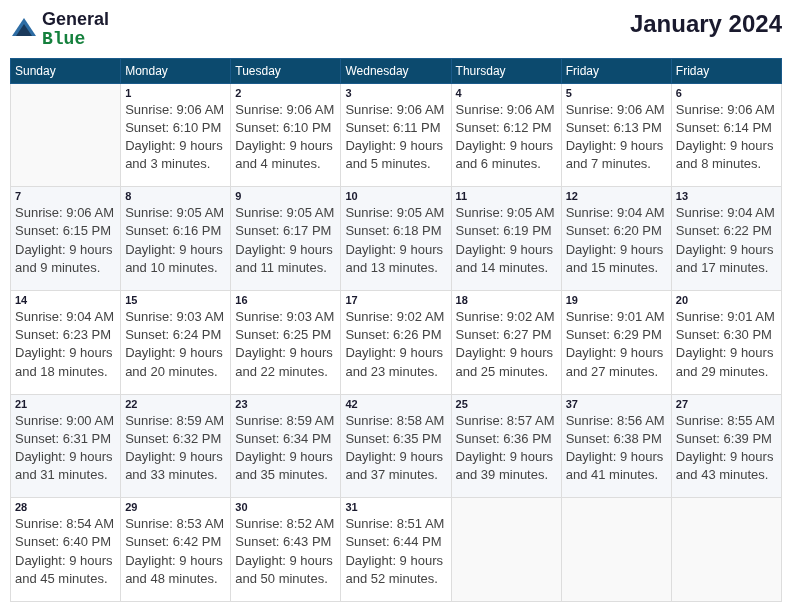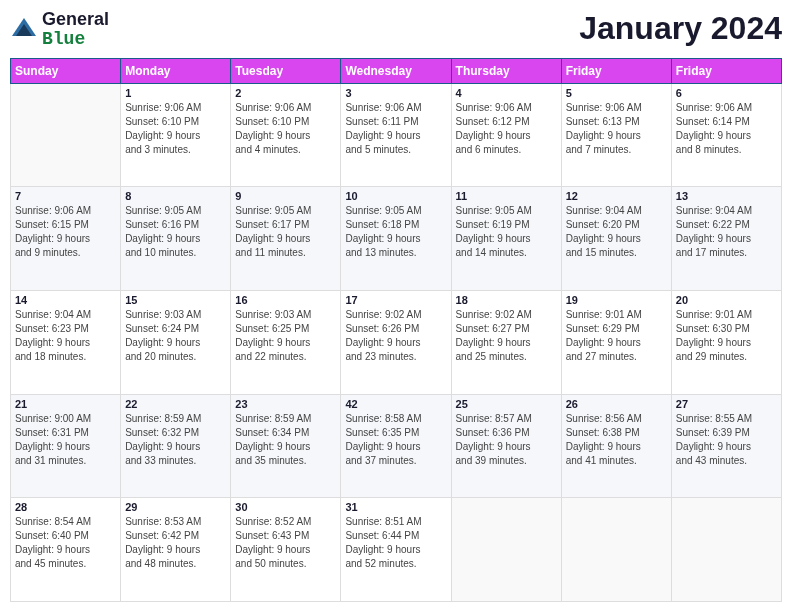--- a/index.html
+++ b/index.html
@@ -35,40 +35,40 @@
       line-height: 1.1;
     }
     .logo-icon {
       width: 28px;
       height: 28px;
     }
     .title-block {
       text-align: right;
     }
     .month-title {
-      font-size: 32px;
+      font-size: 24px;
       font-weight: bold;
       color: #1a1a2e;
     }
     .location-title {
       font-size: 14px;
       color: #555;
     }
     .calendar {
       flex: 1;
       border: 1px solid #ccc;
       border-collapse: collapse;
       width: 100%;
       table-layout: fixed;
     }
     .calendar th {
-      background: #d946ef;
+      background: #0c4a6e;
       color: #fff;
       font-size: 12px;
-      font-weight: bold;
+      font-weight: normal;
       padding: 5px 4px;
       text-align: left;
       border: 1px solid #1a5a8a;
     }
     .calendar td {
       border: 1px solid #ddd;
       vertical-align: top;
       padding: 3px 4px;
       font-size: 9.5px;
       color: #333;
@@ -85,21 +85,21 @@
       background: #f0f2f5;
     }
     .day-num {
       font-size: 11px;
       font-weight: bold;
       color: #1a1a2e;
       display: block;
       margin-bottom: 2px;
     }
     .day-info {
-      font-size: 10px;
+      font-size: 13px;
       color: #444;
       line-height: 1.4;
     }
   </style>
 </head>
 <body>
 
 <div class="page">
   <div class="header">
     <div class="logo">
@@ -232,21 +232,21 @@
           </td>
           <td>
             <span class="day-num">42</span>
             <div class="day-info">Sunrise: 8:58 AM<br>Sunset: 6:35 PM<br>Daylight: 9 hours<br>and 37 minutes.</div>
           </td>
           <td>
             <span class="day-num">25</span>
             <div class="day-info">Sunrise: 8:57 AM<br>Sunset: 6:36 PM<br>Daylight: 9 hours<br>and 39 minutes.</div>
           </td>
           <td>
-            <span class="day-num">26</span>
+            <span class="day-num">37</span>
             <div class="day-info">Sunrise: 8:56 AM<br>Sunset: 6:38 PM<br>Daylight: 9 hours<br>and 41 minutes.</div>
           </td>
           <td>
             <span class="day-num">27</span>
             <div class="day-info">Sunrise: 8:55 AM<br>Sunset: 6:39 PM<br>Daylight: 9 hours<br>and 43 minutes.</div>
           </td>
         </tr>
         <tr>
           <td>
             <span class="day-num">28</span>

